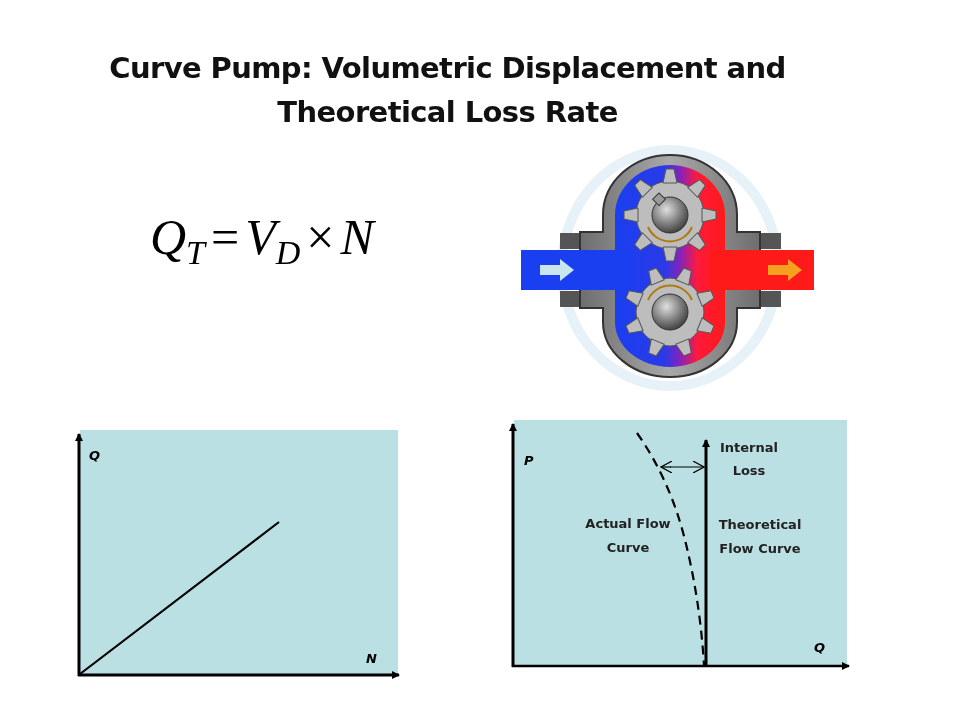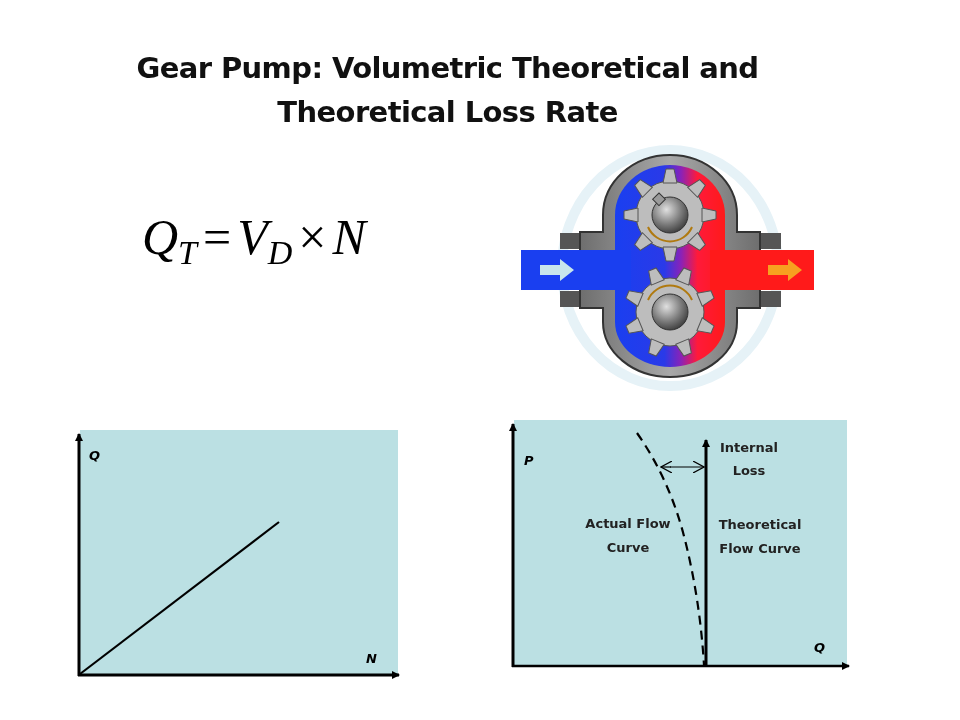--- a/index.html
+++ b/index.html
@@ -7,35 +7,35 @@
       width: 960px; height: 720px; background: #ffffff; position: relative; overflow: hidden;
       font-family: "Liberation Sans", sans-serif;
     }
     .title {
       position: absolute; left: 0; top: 46px; width: 895px; text-align: center;
       font-family: "DejaVu Sans", sans-serif; font-weight: bold; font-size: 29px;
       line-height: 44px; color: #111; letter-spacing: -0.6px;
     }
     .title span { display: block; }
     .formula {
-      position: absolute; left: 142px; top: 208px;
+      position: absolute; left: 150px; top: 208px;
       font-family: "Liberation Serif", serif; font-style: italic; font-size: 50px; color: #000;
       white-space: nowrap;
     }
     .formula sub { font-size: 34px; vertical-align: -10px; }
     .formula .op { font-style: normal; margin: 0 6px; }
     svg { position: absolute; left: 0; top: 0; }
     .lbl { font-family: "DejaVu Sans", sans-serif; font-weight: bold; }
     .ilbl { font-family: "DejaVu Sans", sans-serif; font-weight: bold; font-style: italic; }
   </style>
 </head>
 <body>
 
 <div class="title">
-  <span>Gear Pump: Volumetric Theoretical and</span>
+  <span>Curve Pump: Volumetric Displacement and</span>
   <span>Theoretical Loss Rate</span>
 </div>
 
 <div class="formula">
   <span>Q</span><sub>T</sub><span class="op">=</span><span>V</span><sub>D</sub><span class="op">×</span><span>N</span>
 </div>
 
 <svg width="960" height="720" viewBox="0 0 960 720">
   <defs>
     <marker id="ah" markerWidth="8" markerHeight="8" refX="7" refY="4" orient="auto" markerUnits="userSpaceOnUse">

